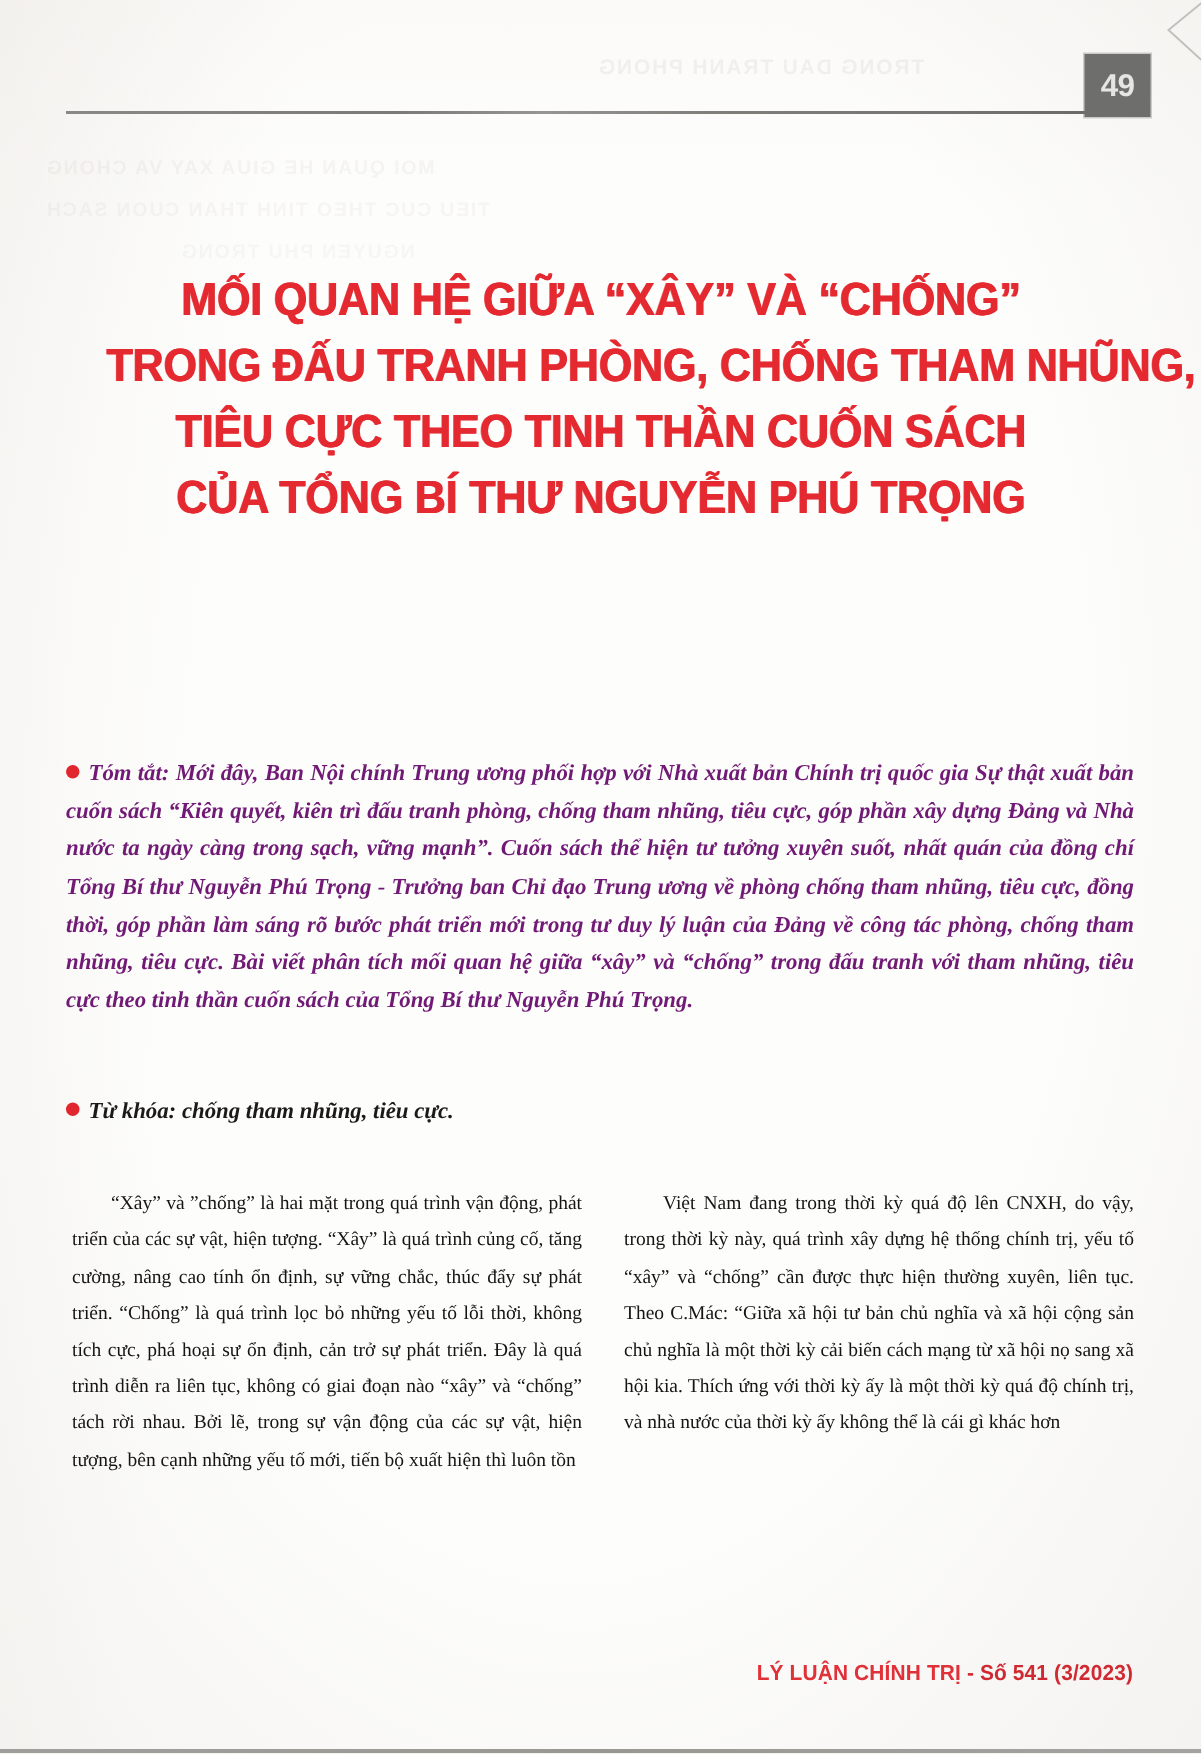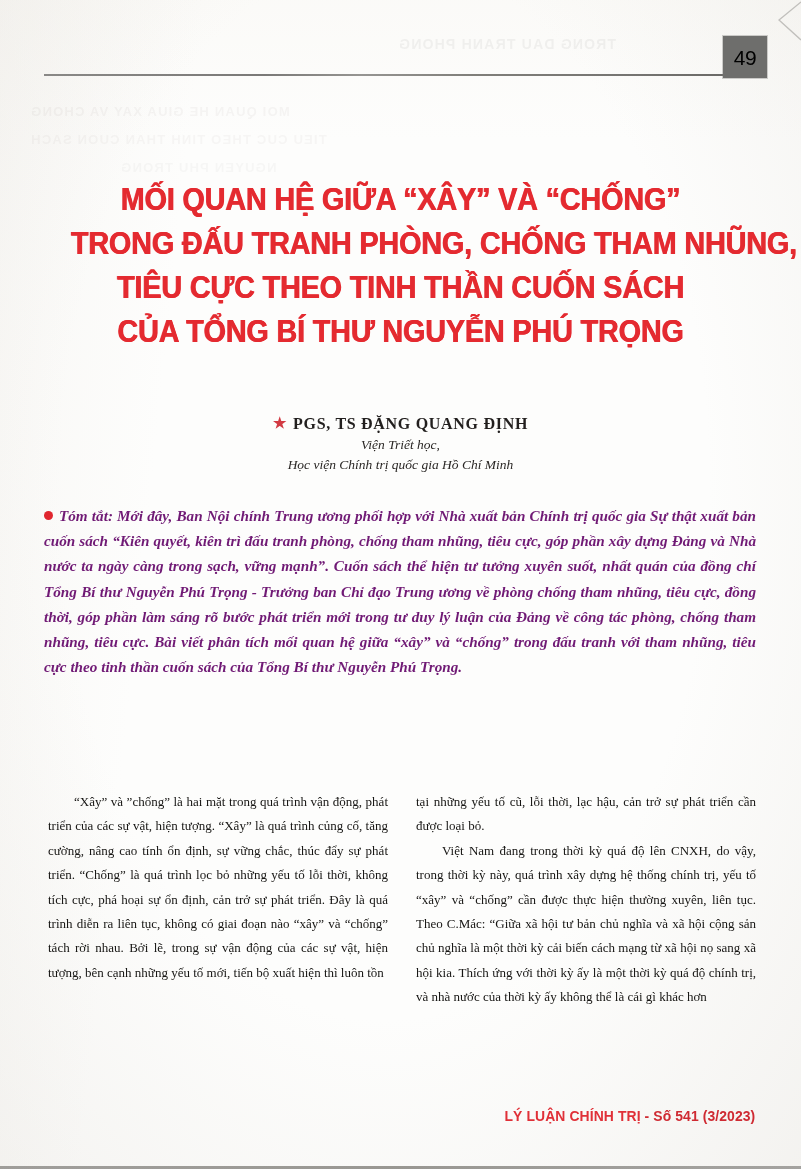--- a/index.html
+++ b/index.html
@@ -57,23 +57,23 @@
     height: 42px;
     background: #6e6e6c;
     box-shadow: 0 0 0 1px rgba(120,120,118,0.35);
     display: flex;
     align-items: center;
     justify-content: center;
     z-index: 6;
   }
   .page-chip span {
     font-family: "Liberation Sans", "DejaVu Sans", sans-serif;
-    font-weight: 400;
+    font-weight: 700;
     font-size: 21px;
-    color: #000000;
+    color: #e5e5e5;
     letter-spacing: -0.5px;
     line-height: 1;
   }
 
   
   .header-rule {
     position: absolute;
     left: 44px;
     top: 74px;
     width: 690px;
@@ -257,39 +257,34 @@
 
   <div class="header-rule"></div>
 
   <div class="title-block">
     <div class="title-line">MỐI QUAN HỆ GIỮA “XÂY” VÀ “CHỐNG”</div>
     <div class="title-line">TRONG ĐẤU TRANH PHÒNG, CHỐNG THAM NHŨNG,</div>
     <div class="title-line">TIÊU CỰC THEO TINH THẦN CUỐN SÁCH</div>
     <div class="title-line">CỦA TỔNG BÍ THƯ NGUYỄN PHÚ TRỌNG</div>
   </div>
 
-  <div class="byline">
-    <div class="byline-name">
-      <span class="star-icon">★</span><span>PGS, TS ĐẶNG QUANG ĐỊNH</span>
-    </div>
-    <div class="byline-aff">Viện Triết học,</div>
-    <div class="byline-aff">Học viện Chính trị quốc gia Hồ Chí Minh</div>
-  </div>
 
   <div class="abstract">
     <p><span class="dot-icon"></span><span>Tóm tắt:</span><span> Mới đây, Ban Nội chính Trung ương phối hợp với Nhà xuất bản Chính trị quốc gia Sự thật xuất bản cuốn sách “Kiên quyết, kiên trì đấu tranh phòng, chống tham nhũng, tiêu cực, góp phần xây dựng Đảng và Nhà nước ta ngày càng trong sạch, vững mạnh”. Cuốn sách thể hiện tư tưởng xuyên suốt, nhất quán của đồng chí Tổng Bí thư Nguyễn Phú Trọng - Trưởng ban Chỉ đạo Trung ương về phòng chống tham nhũng, tiêu cực, đồng thời, góp phần làm sáng rõ bước phát triển mới trong tư duy lý luận của Đảng về công tác phòng, chống tham nhũng, tiêu cực. Bài viết phân tích mối quan hệ giữa “xây” và “chống” trong đấu tranh với tham nhũng, tiêu cực theo tinh thần cuốn sách của Tổng Bí thư Nguyễn Phú Trọng.</span></p>
   </div>
 
+  <div class="keywords">
+    <span class="dot-icon"></span><span>Từ khóa:</span><span> chống tham nhũng, tiêu cực.</span>
+  </div>
 
   <div class="body-cols">
     <div class="col">
       <p>“Xây” và ”chống” là hai mặt trong quá trình vận động, phát triển của các sự vật, hiện tượng. “Xây” là quá trình củng cố, tăng cường, nâng cao tính ổn định, sự vững chắc, thúc đẩy sự phát triển.  “Chống” là quá trình lọc bỏ những yếu tố lỗi thời, không tích cực, phá hoại sự ổn định, cản trở sự phát triển. Đây là quá trình diễn ra liên tục, không có giai đoạn nào “xây” và “chống” tách rời nhau. Bởi lẽ, trong sự vận động của các sự vật, hiện tượng, bên cạnh những yếu tố mới, tiến bộ xuất hiện thì luôn tồn</p>
     </div>
     <div class="col">
-      <p class="no-indent">tại những yếu tố cũ, lỗi thời, lạc hậu, cản trở sự phát triển cần được loại bỏ.</p>
       <p>Việt Nam đang trong thời kỳ quá độ lên CNXH, do vậy, trong thời kỳ này, quá trình xây dựng hệ thống chính trị, yếu tố “xây” và “chống” cần được thực hiện thường xuyên, liên tục. Theo C.Mác: “Giữa xã hội tư bản chủ nghĩa và xã hội cộng sản chủ nghĩa là một thời kỳ cải biến cách mạng từ xã hội nọ sang xã hội kia. Thích ứng với thời kỳ ấy là một thời kỳ quá độ chính trị, và nhà nước của thời kỳ ấy không thể là cái gì khác hơn</p>
     </div>
   </div>
 
   <div class="footer"><span>LÝ LUẬN CHÍNH TRỊ</span><span class="issue"> - Số 541 (3/2023)</span></div>
 
   <div class="bottom-edge"></div>
 
 </div>
 

